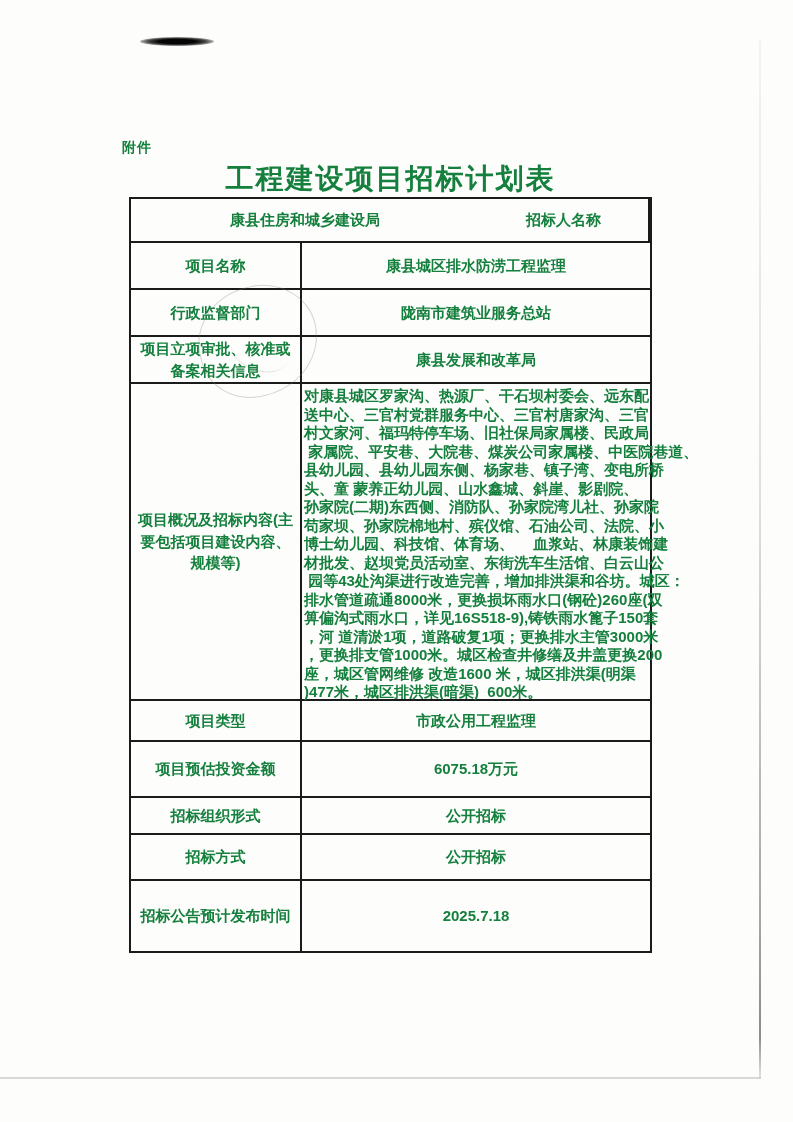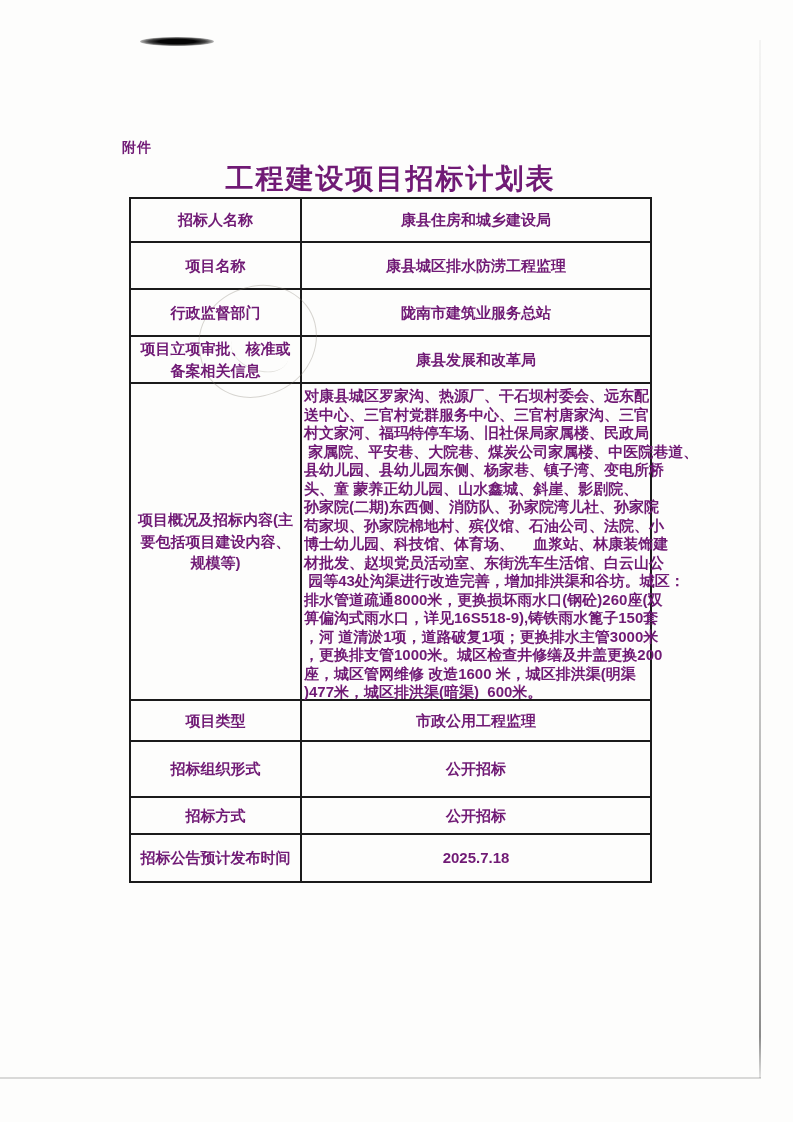--- a/index.html
+++ b/index.html
@@ -2,21 +2,21 @@
 <html><head>
 <meta charset="utf-8">
 <style>
   html,body{margin:0;padding:0;background:#ffffff;}
   .page{
     position:relative;
     width:793px;height:1122px;
     background:#fdfdfc;
     overflow:hidden;
     font-family:"Liberation Sans","DejaVu Sans",sans-serif;
-    color:#701a75;
+    color:#15803d;
   }
   
   .smudge{
     position:absolute;left:140px;top:37px;width:74px;height:9px;
     background:radial-gradient(ellipse at center, #050505 35%, rgba(10,10,10,.75) 55%, rgba(20,20,20,.25) 72%, transparent 80%);
     border-radius:50%;
     pointer-events:none;
   }
   .pencil-mark{
     position:absolute;left:198px;top:286px;width:118px;height:108px;
@@ -96,22 +96,22 @@
 </style>
 </head>
 <body>
 
 <div class="page">
   <div class="smudge"></div>
   <div class="attachment">附件</div>
   <div class="title">工程建设项目招标计划表</div>
   <div class="doc-table">
       <div class="row">
+        <div class="cell value-cell">康县住房和城乡建设局</div>
         <div class="cell label-cell">招标人名称</div>
-        <div class="cell value-cell">康县住房和城乡建设局</div>
       </div>
       <div class="row">
         <div class="cell label-cell">项目名称</div>
         <div class="cell value-cell">康县城区排水防涝工程监理</div>
       </div>
       <div class="row">
         <div class="cell label-cell">行政监督部门</div>
         <div class="cell value-cell">陇南市建筑业服务总站</div>
       </div>
       <div class="row">
@@ -138,20 +138,24 @@
           <div class="pline">，更换排支管1000米。城区检查井修缮及井盖更换200</div>
           <div class="pline">座，城区管网维修 改造1600 米，城区排洪渠(明渠</div>
           <div class="pline">)477米，城区排洪渠(暗渠)  600米。</div>
         </div>
       </div>
       <div class="row">
         <div class="cell label-cell">项目类型</div>
         <div class="cell value-cell">市政公用工程监理</div>
       </div>
       <div class="row">
+        <div class="cell label-cell">项目预估投资金额</div>
+        <div class="cell value-cell">6075.18万元</div>
+      </div>
+      <div class="row">
         <div class="cell label-cell">招标组织形式</div>
         <div class="cell value-cell">公开招标</div>
       </div>
       <div class="row">
         <div class="cell label-cell">招标方式</div>
         <div class="cell value-cell">公开招标</div>
       </div>
       <div class="row">
         <div class="cell label-cell">招标公告预计发布时间</div>
         <div class="cell value-cell">2025.7.18</div>

